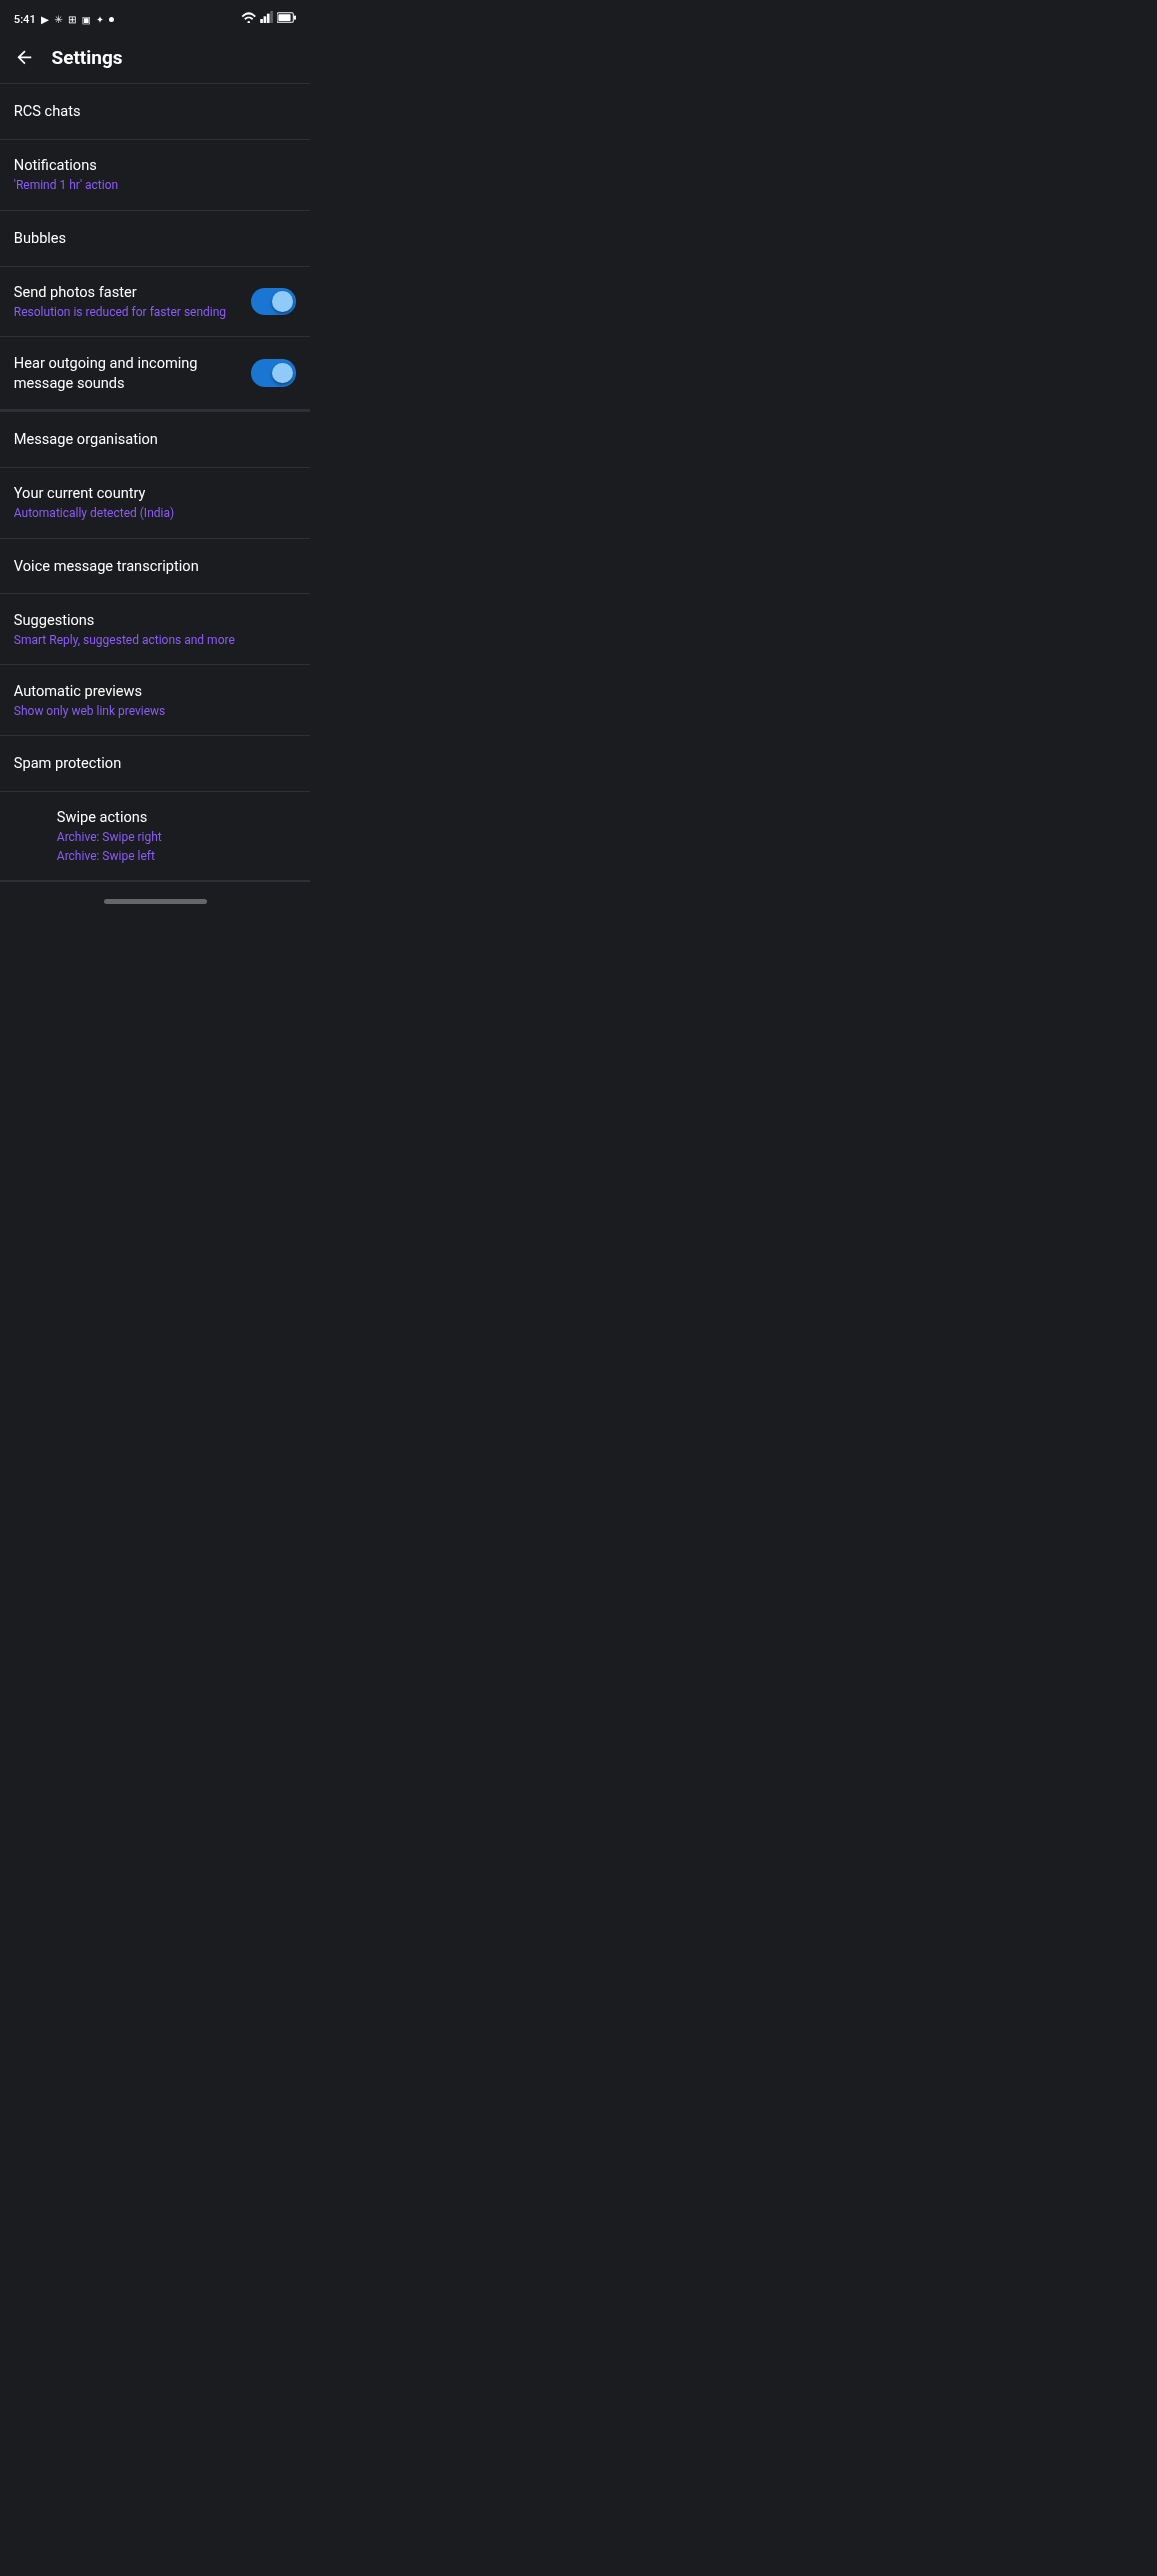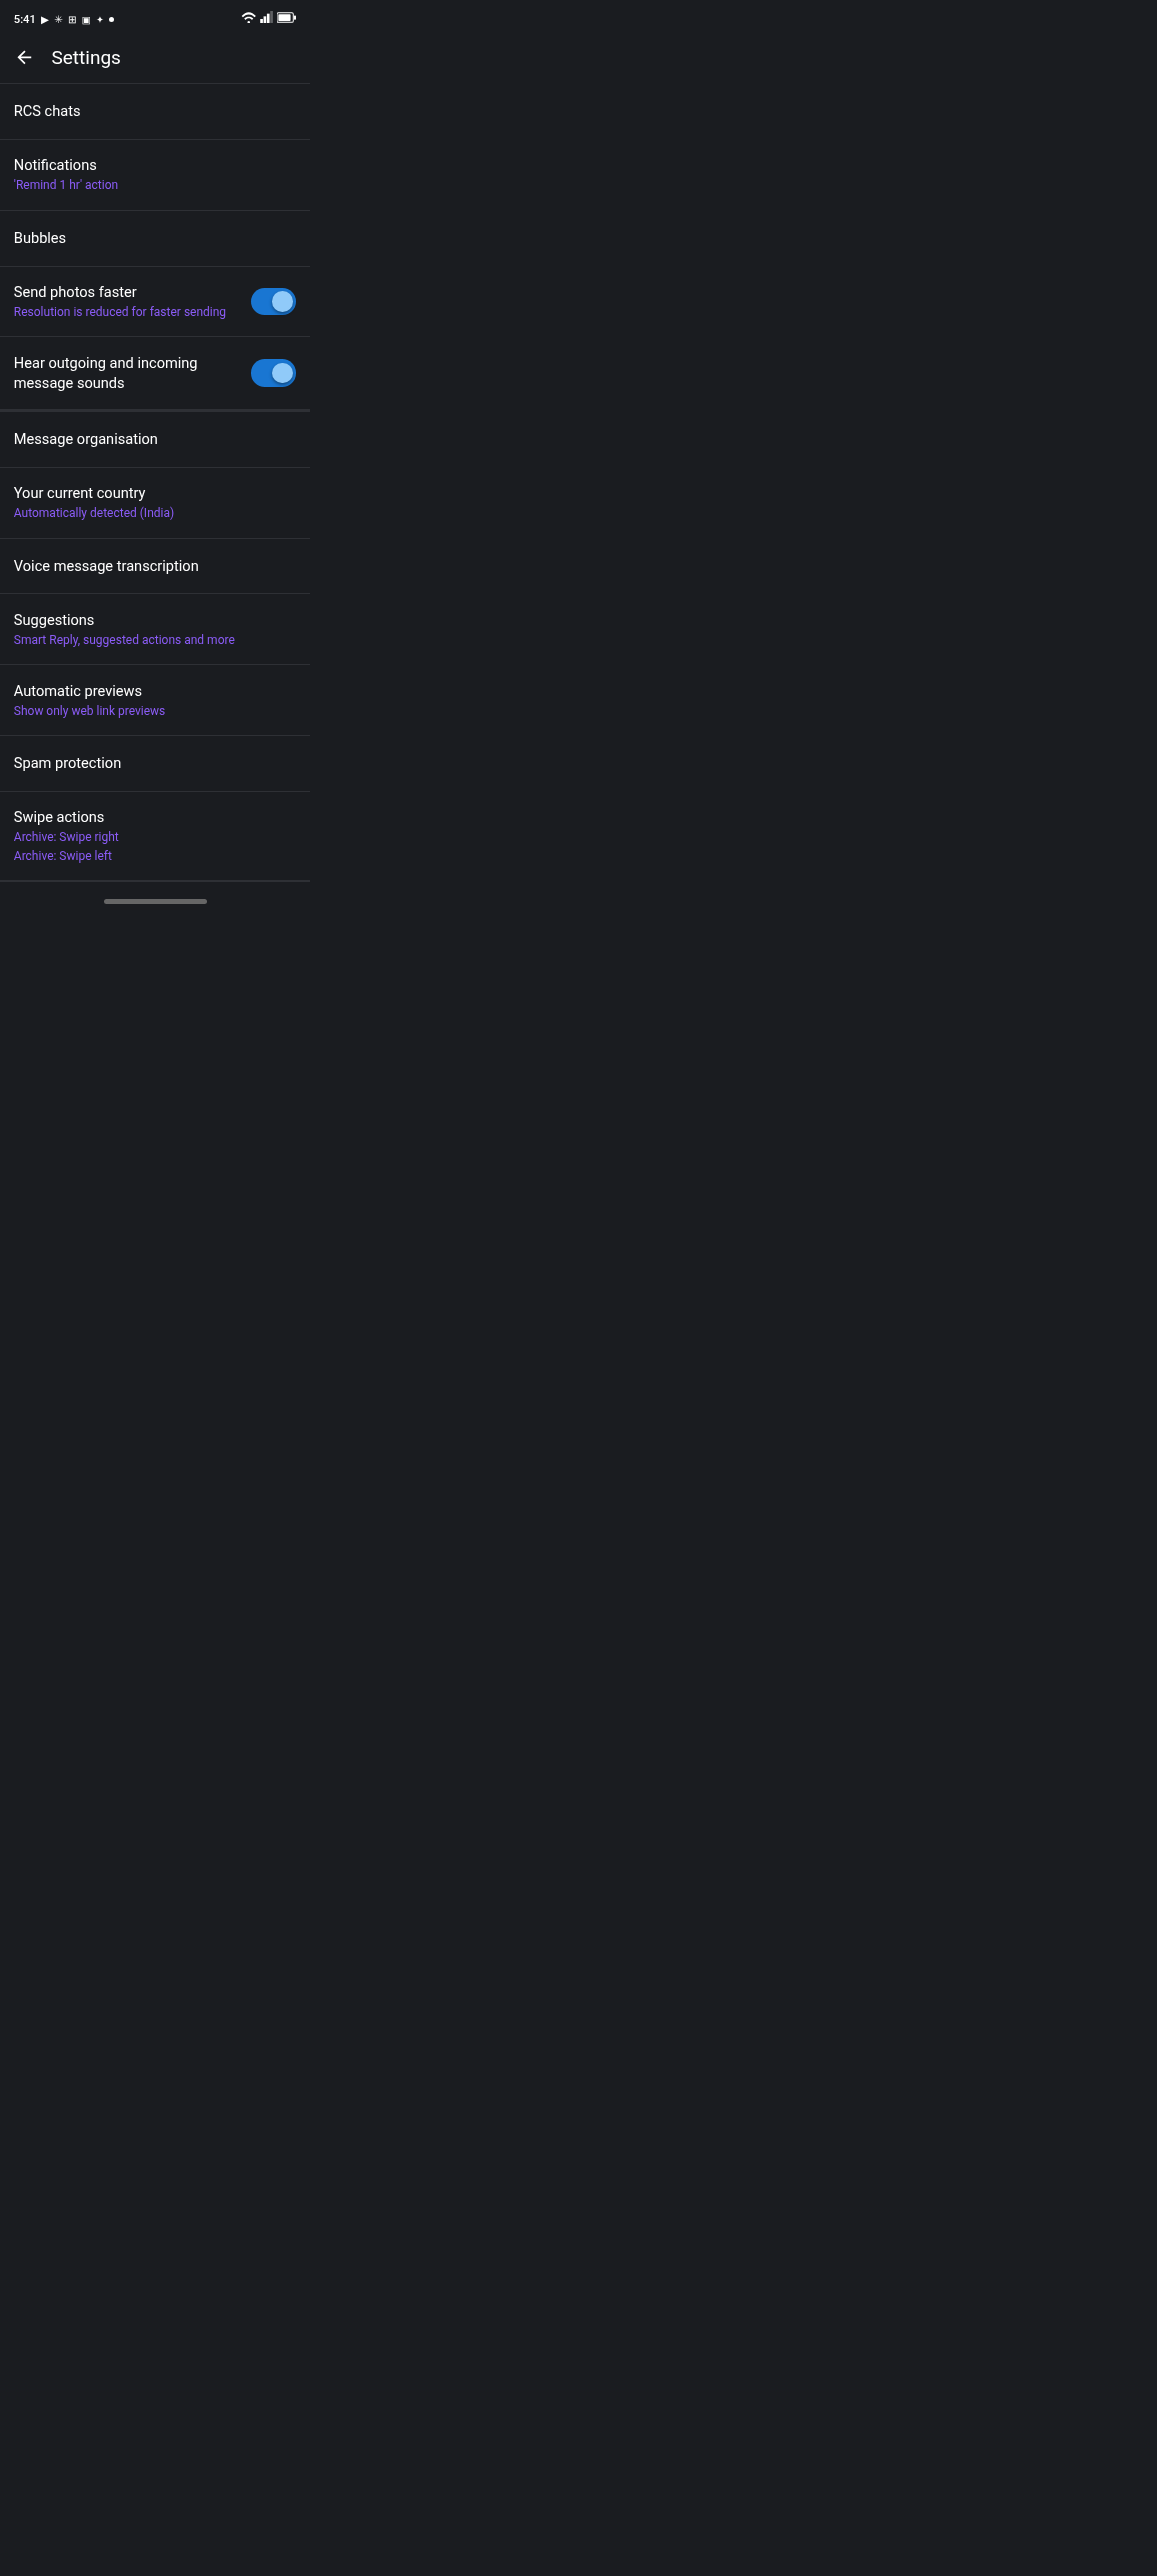--- a/index.html
+++ b/index.html
@@ -53,21 +53,21 @@
     .back-arrow {
       color: #fff;
       font-size: 19px;
       cursor: pointer;
       display: flex;
       align-items: center;
     }
 
     .app-title {
       font-size: 19px;
-      font-weight: 400;
+      font-weight: 700;
       color: #fff;
     }
 
     .divider {
       height: 0.9px;
       background-color: #2e3035;
       margin: 0;
     }
 
     .settings-item {
@@ -297,21 +297,21 @@
   </div>
   <div class="divider"></div>
 
   <div class="settings-item">
     <div class="settings-item-text">
       <div class="settings-item-title">Spam protection</div>
     </div>
   </div>
   <div class="divider"></div>
 
-  <div class="settings-item" style="align-items: flex-start;">
+  <div class="settings-item" style="align-items: flex-start; margin-left: 43px;">
     <div class="settings-item-text">
       <div class="settings-item-title">Swipe actions</div>
       <div class="settings-item-subtitle">Archive: Swipe right</div>
       <div class="settings-item-subtitle">Archive: Swipe left</div>
     </div>
   </div>
   <div class="divider"></div>
 
   <div class="divider"></div>
 

